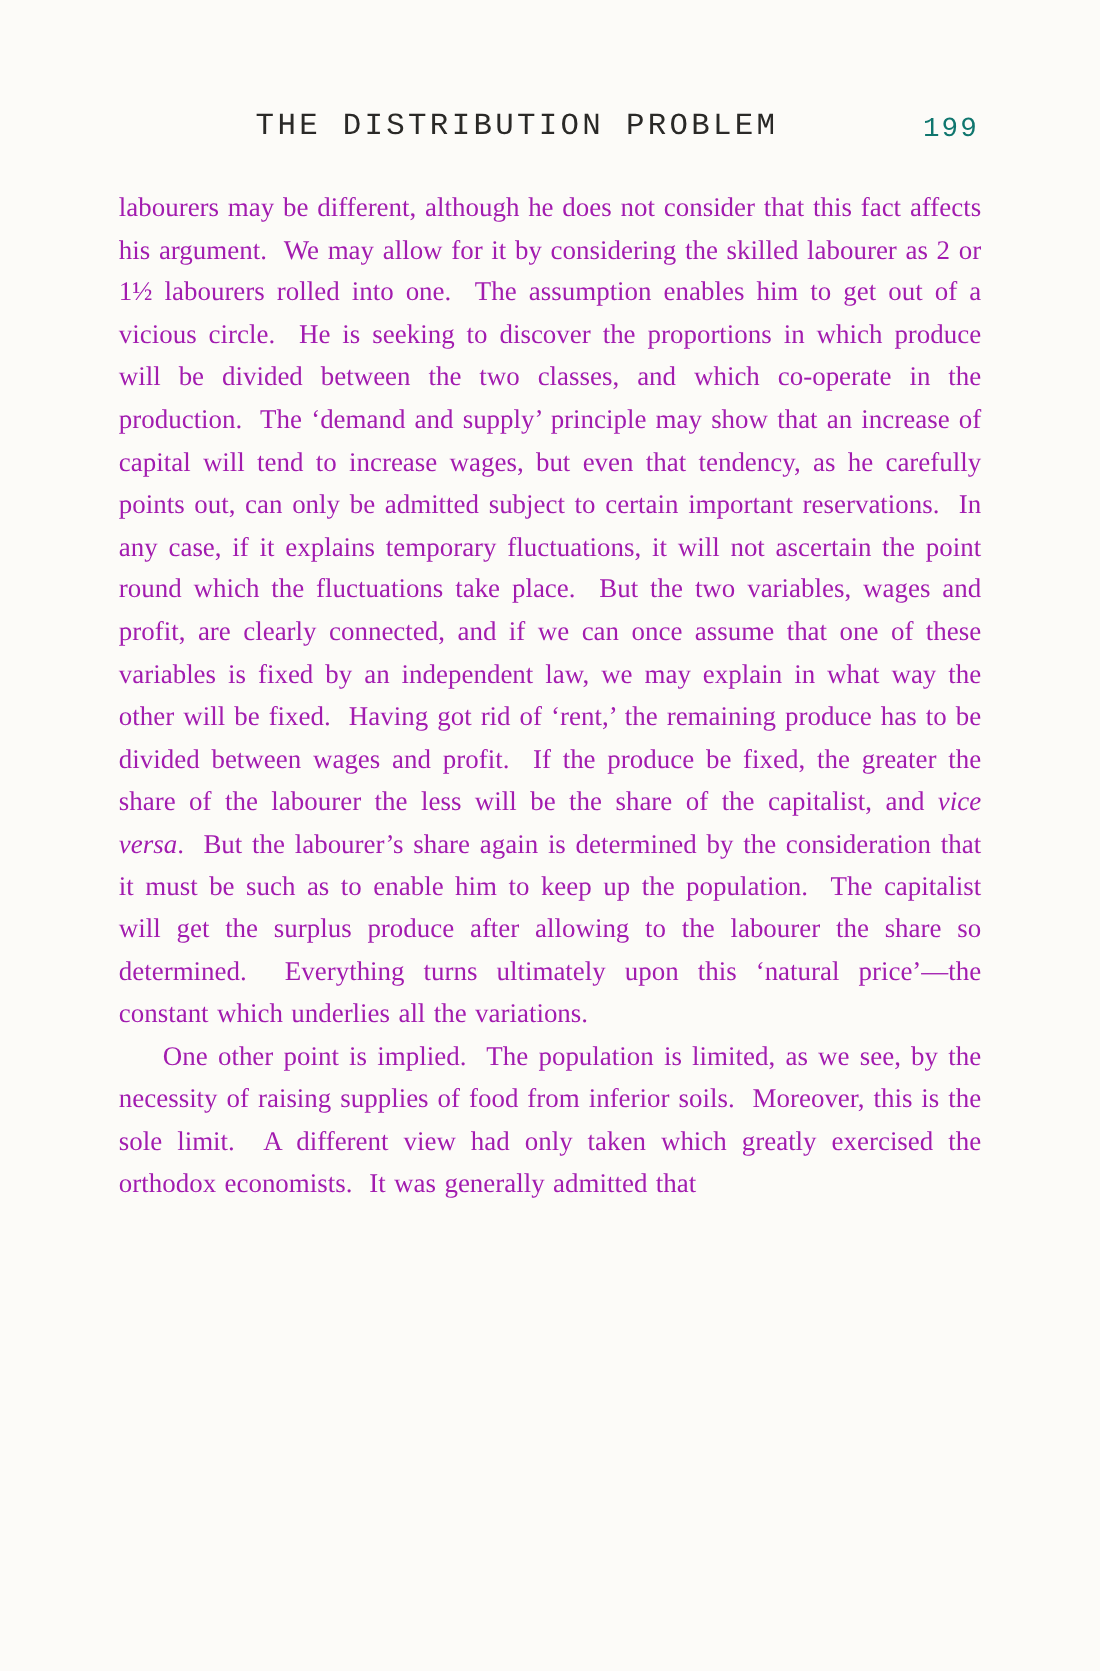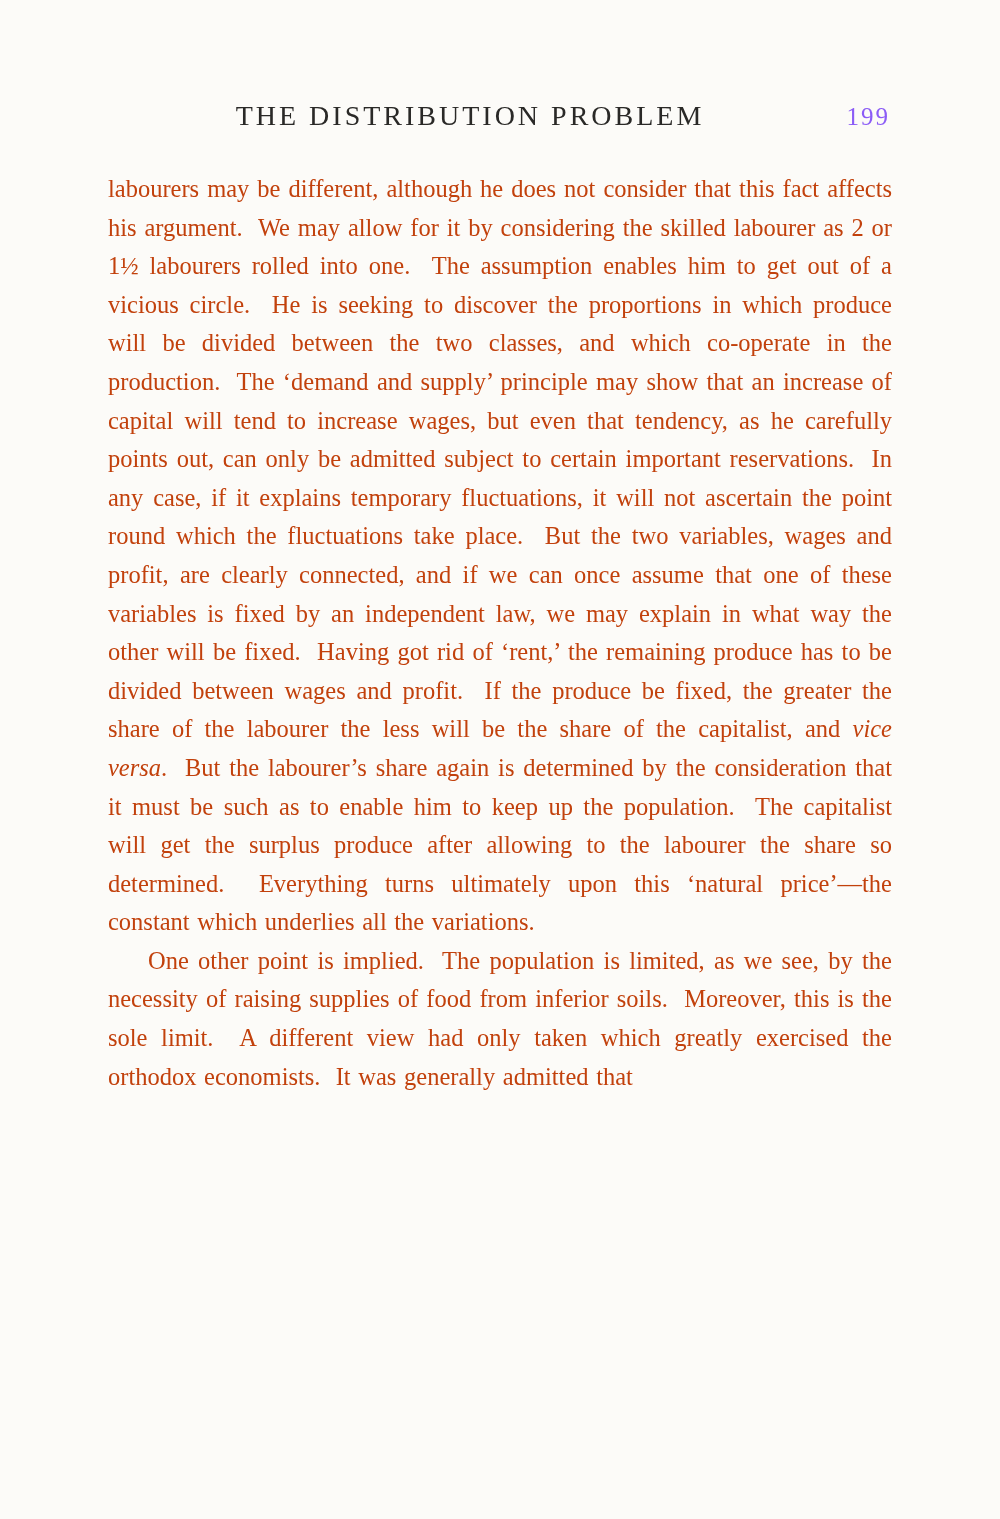--- a/index.html
+++ b/index.html
@@ -20,46 +20,47 @@
   .content {
     position: absolute;
     left: 108px;
     top: 100px;
     width: 784px;
   }
   .running-head {
     position: relative;
     height: 44px;
     margin-bottom: 26px;
+    font-family: Liberation Mono, monospace;
   }
   .running-title {
     display: block;
     text-align: center;
     font-size: 28px;
     letter-spacing: 3px;
     color: #2a2927;
     padding-right: 60px; 
     white-space: nowrap;
   }
   .page-number {
     position: absolute;
     right: 2px;
     top: 3px;
     font-size: 25px;
     letter-spacing: 2px;
-    color: #8b5cf6;
+    color: #0f766e;
   }
   .body-text {
     margin: 0;
     font-size: 24.5px;
     line-height: 38.6px;
     text-align: justify;
     white-space: pre-wrap;
     word-spacing: 1.5px;
-    color: #c2410c;
+    color: #a21caf;
   }
   .body-text + .body-text {
     margin-top: 0;
     text-indent: 40px;
   }
   .body-text i {
     font-style: italic;
   }
 </style>
 </head>

